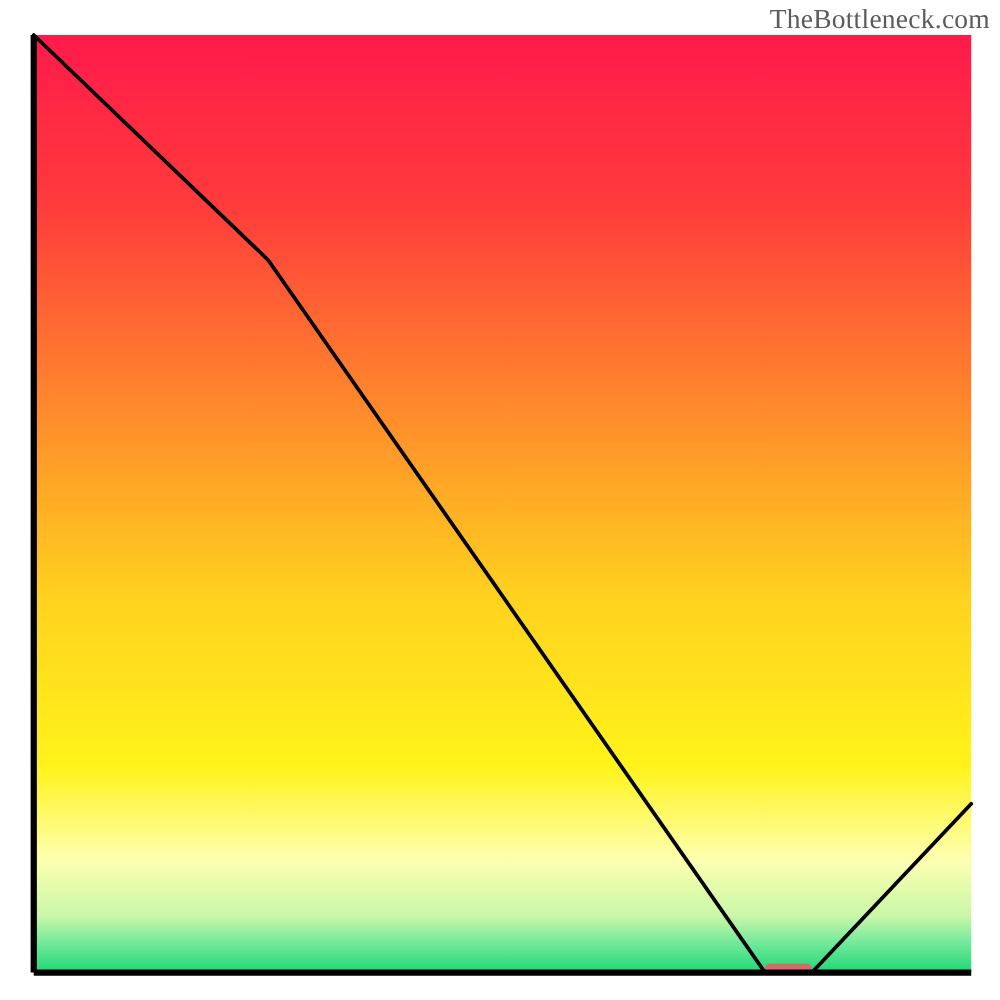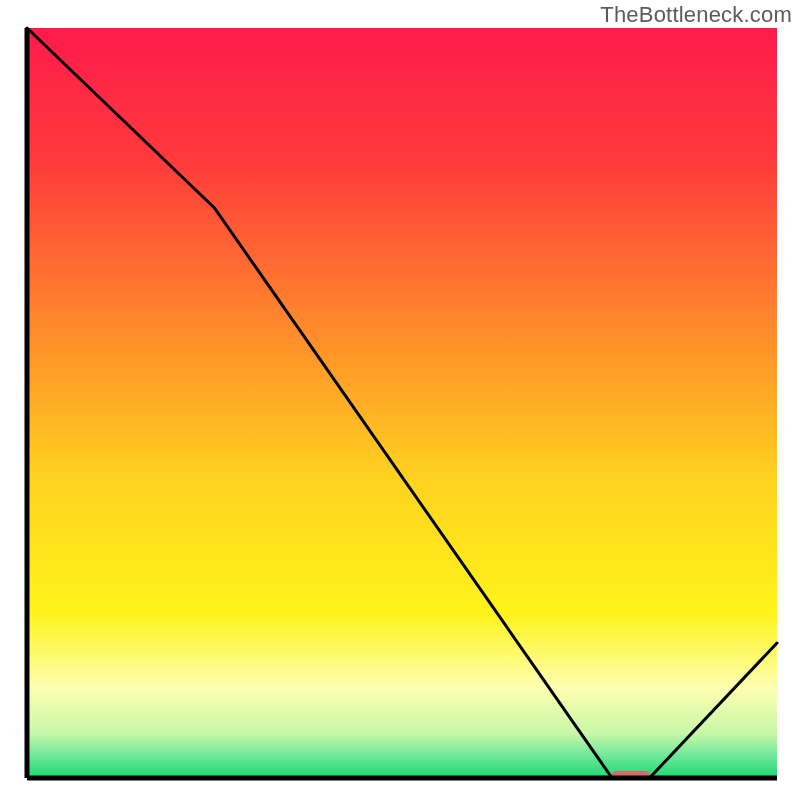--- a/index.html
+++ b/index.html
@@ -7,20 +7,21 @@
     padding: 0;
     width: 800px;
     height: 800px;
     background: #ffffff;
     font-family: Arial, Helvetica, sans-serif;
   }
   .chart-wrapper {
     position: relative;
     width: 800px;
     height: 668px;
+    font-family: Liberation Serif, serif;
   }
   .watermark {
     position: absolute;
     top: 2px;
     right: 8px;
     font-size: 22px;
     font-weight: 400;
     color: #5b5b5b;
     letter-spacing: 0.2px;
   }

